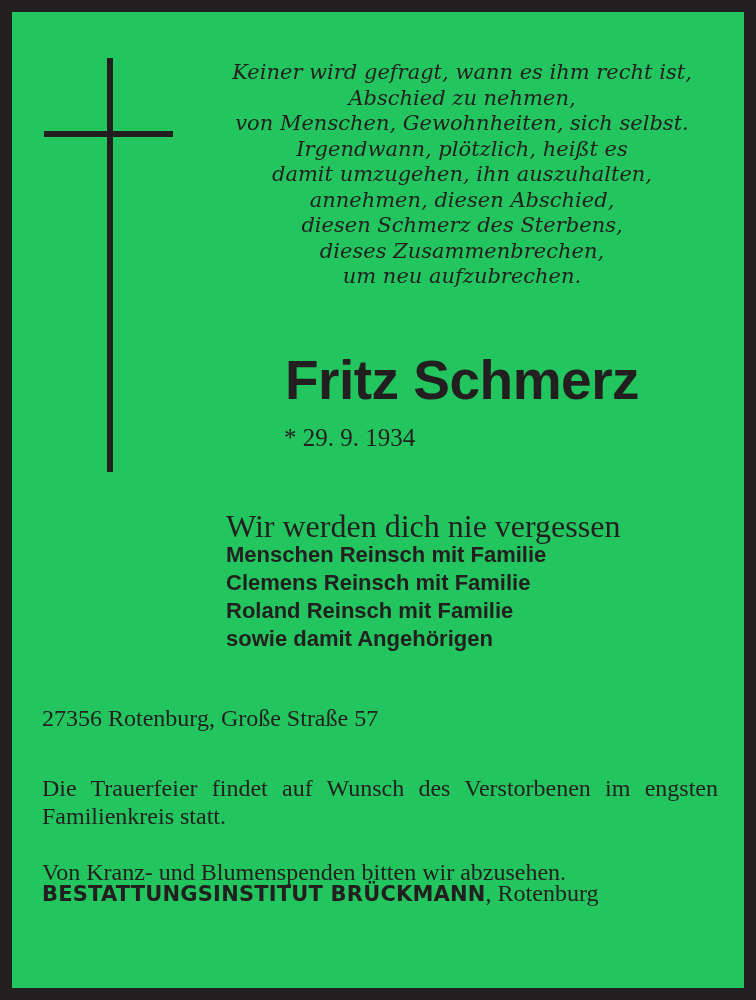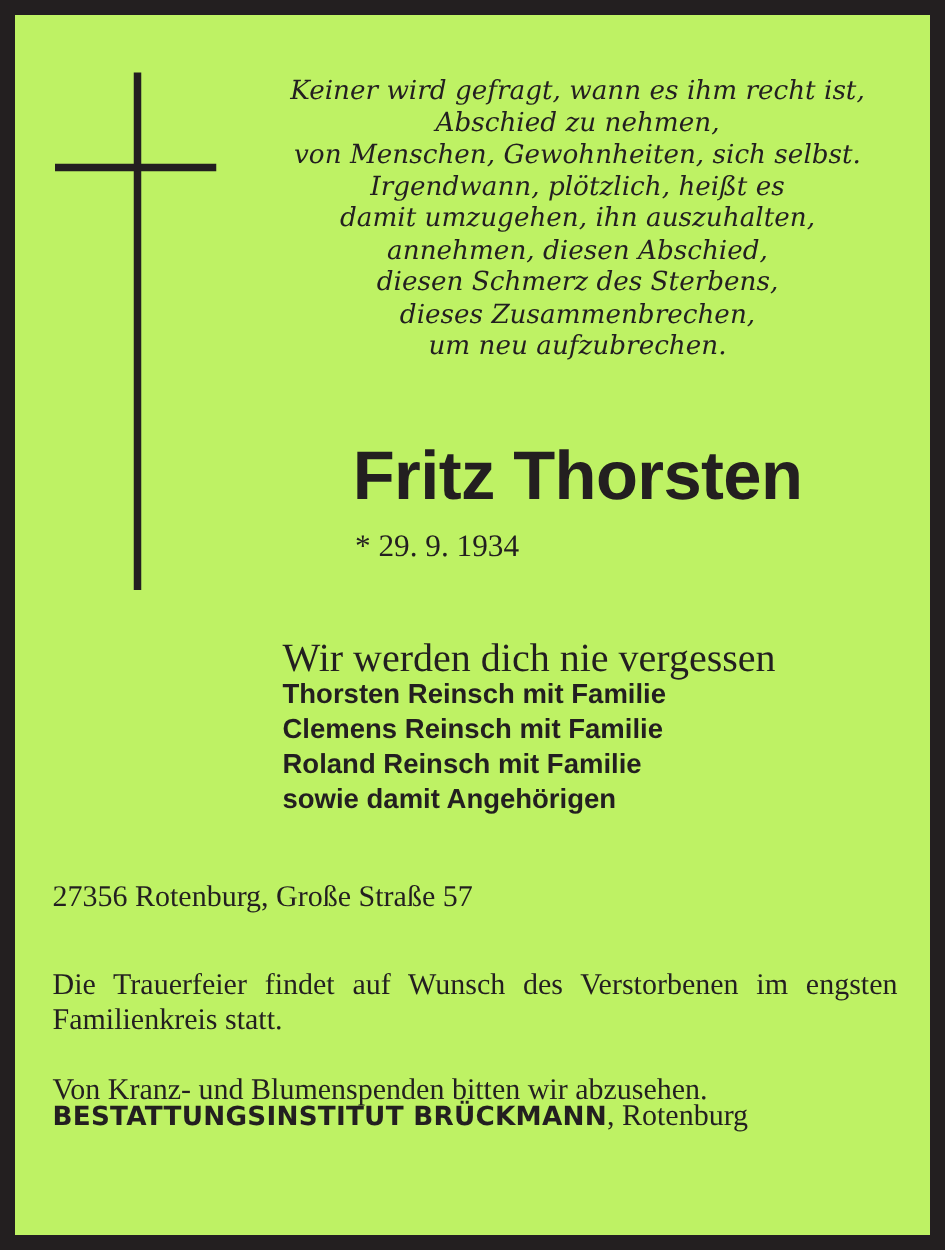--- a/index.html
+++ b/index.html
@@ -1,19 +1,19 @@
 <!DOCTYPE html>
 <html><head>
   <meta charset="utf-8">
   <style>
     html, body { margin: 0; padding: 0; }
     body { width: 756px; height: 1000px; background: #231f20; position: relative; overflow: hidden; }
     .card {
       position: absolute; left: 12px; top: 12px; width: 732px; height: 976px;
-      background: #bef264; color: #231f20;
+      background: #22c55e; color: #231f20;
     }
     .cross-v { position: absolute; left: 95px; top: 46px; width: 6px; height: 414px; background: #231f20; }
     .cross-h { position: absolute; left: 32px; top: 119px; width: 129px; height: 6px; background: #231f20; }
     .poem {
       position: absolute; left: 200px; top: 48px; width: 500px;
       font-family: "DejaVu Serif", serif; font-style: italic;
       font-size: 21px; line-height: 25.5px; text-align: center; color: #231f20;
     }
     .poem div { white-space: nowrap; }
     .name {
@@ -68,27 +68,27 @@
     <div>Abschied zu nehmen,</div>
     <div>von Menschen, Gewohnheiten, sich selbst.</div>
     <div>Irgendwann, plötzlich, heißt es</div>
     <div>damit umzugehen, ihn auszuhalten,</div>
     <div>annehmen, diesen Abschied,</div>
     <div>diesen Schmerz des Sterbens,</div>
     <div>dieses Zusammenbrechen,</div>
     <div>um neu aufzubrechen.</div>
   </div>
 
-  <div class="name">Fritz Thorsten</div>
+  <div class="name">Fritz Schmerz</div>
   <div class="birth">* 29. 9. 1934</div>
 
   <div class="remember">Wir werden dich nie vergessen</div>
 
   <div class="family">
-    <div>Thorsten Reinsch mit Familie</div>
+    <div>Menschen Reinsch mit Familie</div>
     <div>Clemens Reinsch mit Familie</div>
     <div>Roland Reinsch mit Familie</div>
     <div>sowie damit Angehörigen</div>
   </div>
 
   <div class="body-text address">27356 Rotenburg, Große Straße 57</div>
   <div class="body-text ceremony">Die Trauerfeier findet auf Wunsch des Verstorbenen im engsten Familienkreis statt.</div>
   <div class="body-text flowers">Von Kranz- und Blumenspenden bitten wir abzusehen.</div>
 
   <div class="footer">

